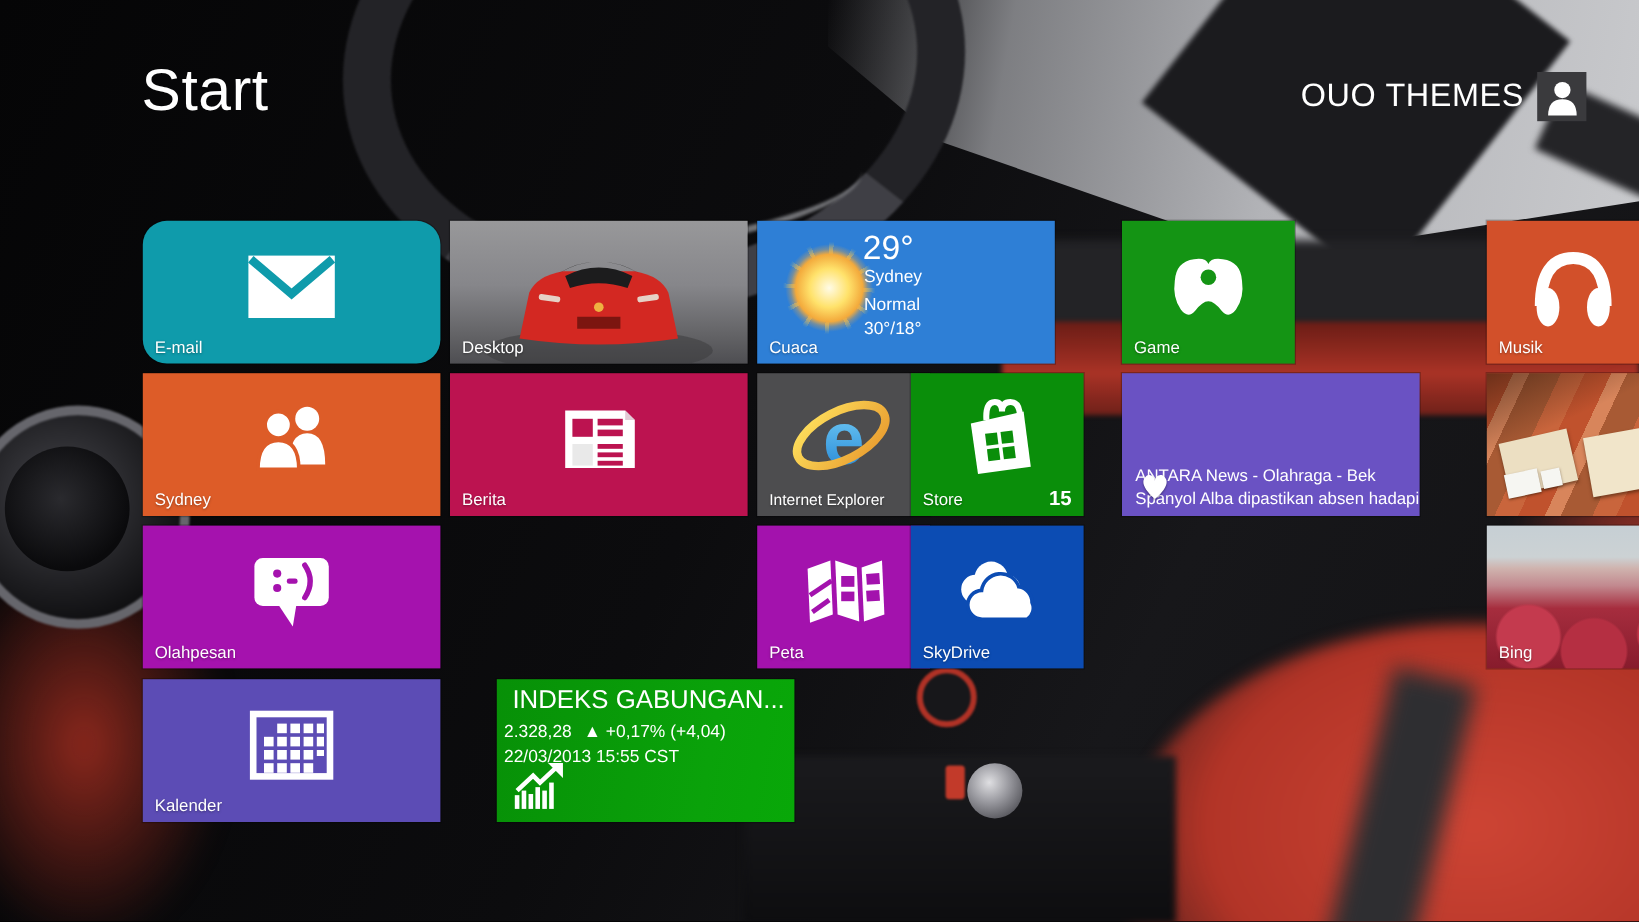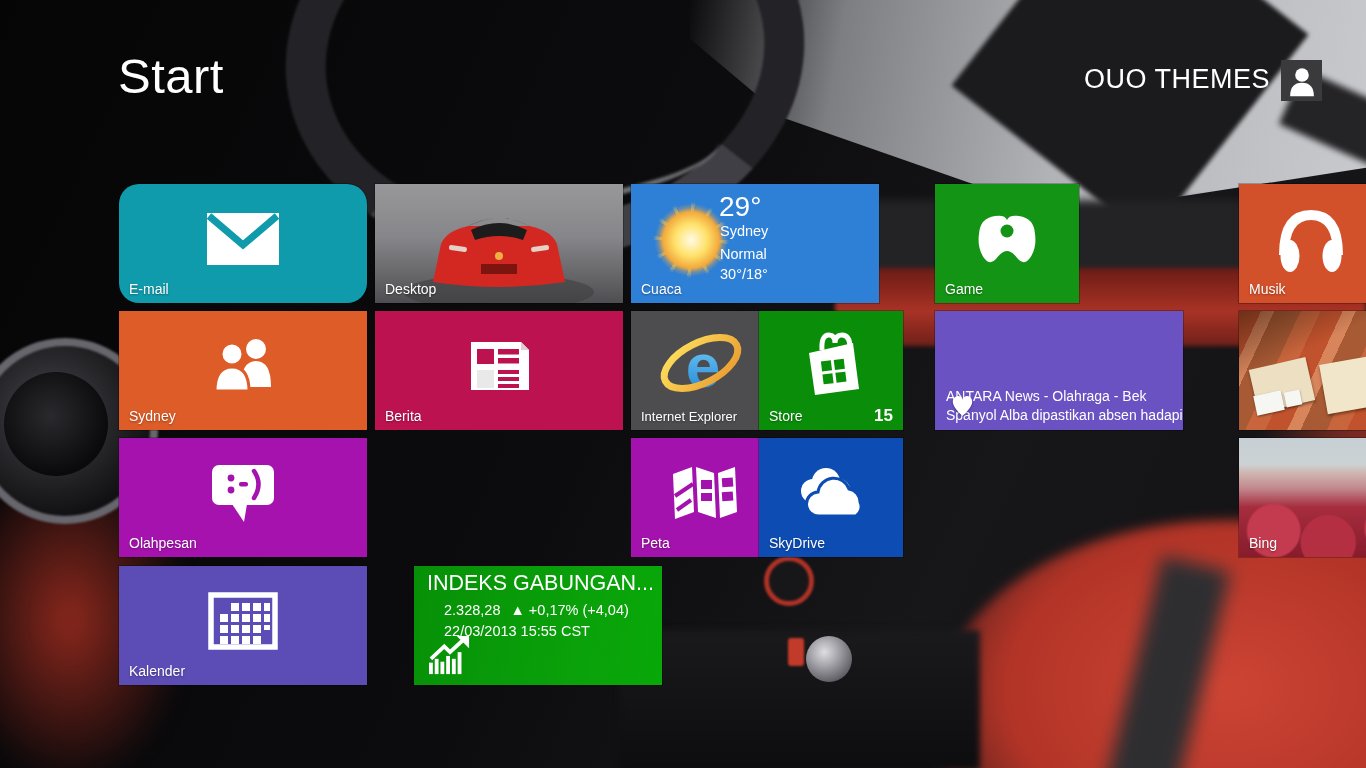--- a/index.html
+++ b/index.html
@@ -59,21 +59,21 @@
     background:radial-gradient(circle,#fffbe6 0%,#ffe26b 30%,#f3aa3c 52%,rgba(243,170,60,.35) 60%,rgba(243,170,60,0) 68%);}
   .sun .rays{position:absolute;inset:-6px;border-radius:50%;
     background:repeating-conic-gradient(rgba(255,221,92,.95) 0 6deg,rgba(255,221,92,0) 6deg 30deg);
     -webkit-mask:radial-gradient(circle,transparent 28%,#000 38%,transparent 62%);
             mask:radial-gradient(circle,transparent 28%,#000 38%,transparent 62%);}
   .wx-temp{position:absolute;left:88px;top:7px;font-size:28px;font-weight:300;}
   .wx-line{position:absolute;left:89px;font-size:14.5px;font-weight:400;}
   
   .tile-finance{background:linear-gradient(100deg,#079007 0%,#0aa20a 70%,#08a808 100%);}
   .fin-title{position:absolute;left:13px;top:5px;font-size:21.5px;font-weight:300;white-space:nowrap;}
-  .fin-line{position:absolute;left:30px;font-size:14.5px;}
+  .fin-line{position:absolute;left:6px;font-size:14.5px;}
   .fin-chart{position:absolute;left:13px;bottom:9px;}
   
   .tile-desktop{background:linear-gradient(#98989a 0%,#86868a 45%,#636366 80%,#4e4e52 100%);}
   
   .badge{position:absolute;right:10px;bottom:4px;font-size:17px;font-weight:700;}
   
   .news-line{position:absolute;left:11px;font-size:14px;white-space:nowrap;}
   
   .tile-town{background:
       linear-gradient(155deg,rgba(40,20,10,.55) 0%,rgba(40,20,10,0) 30%),

